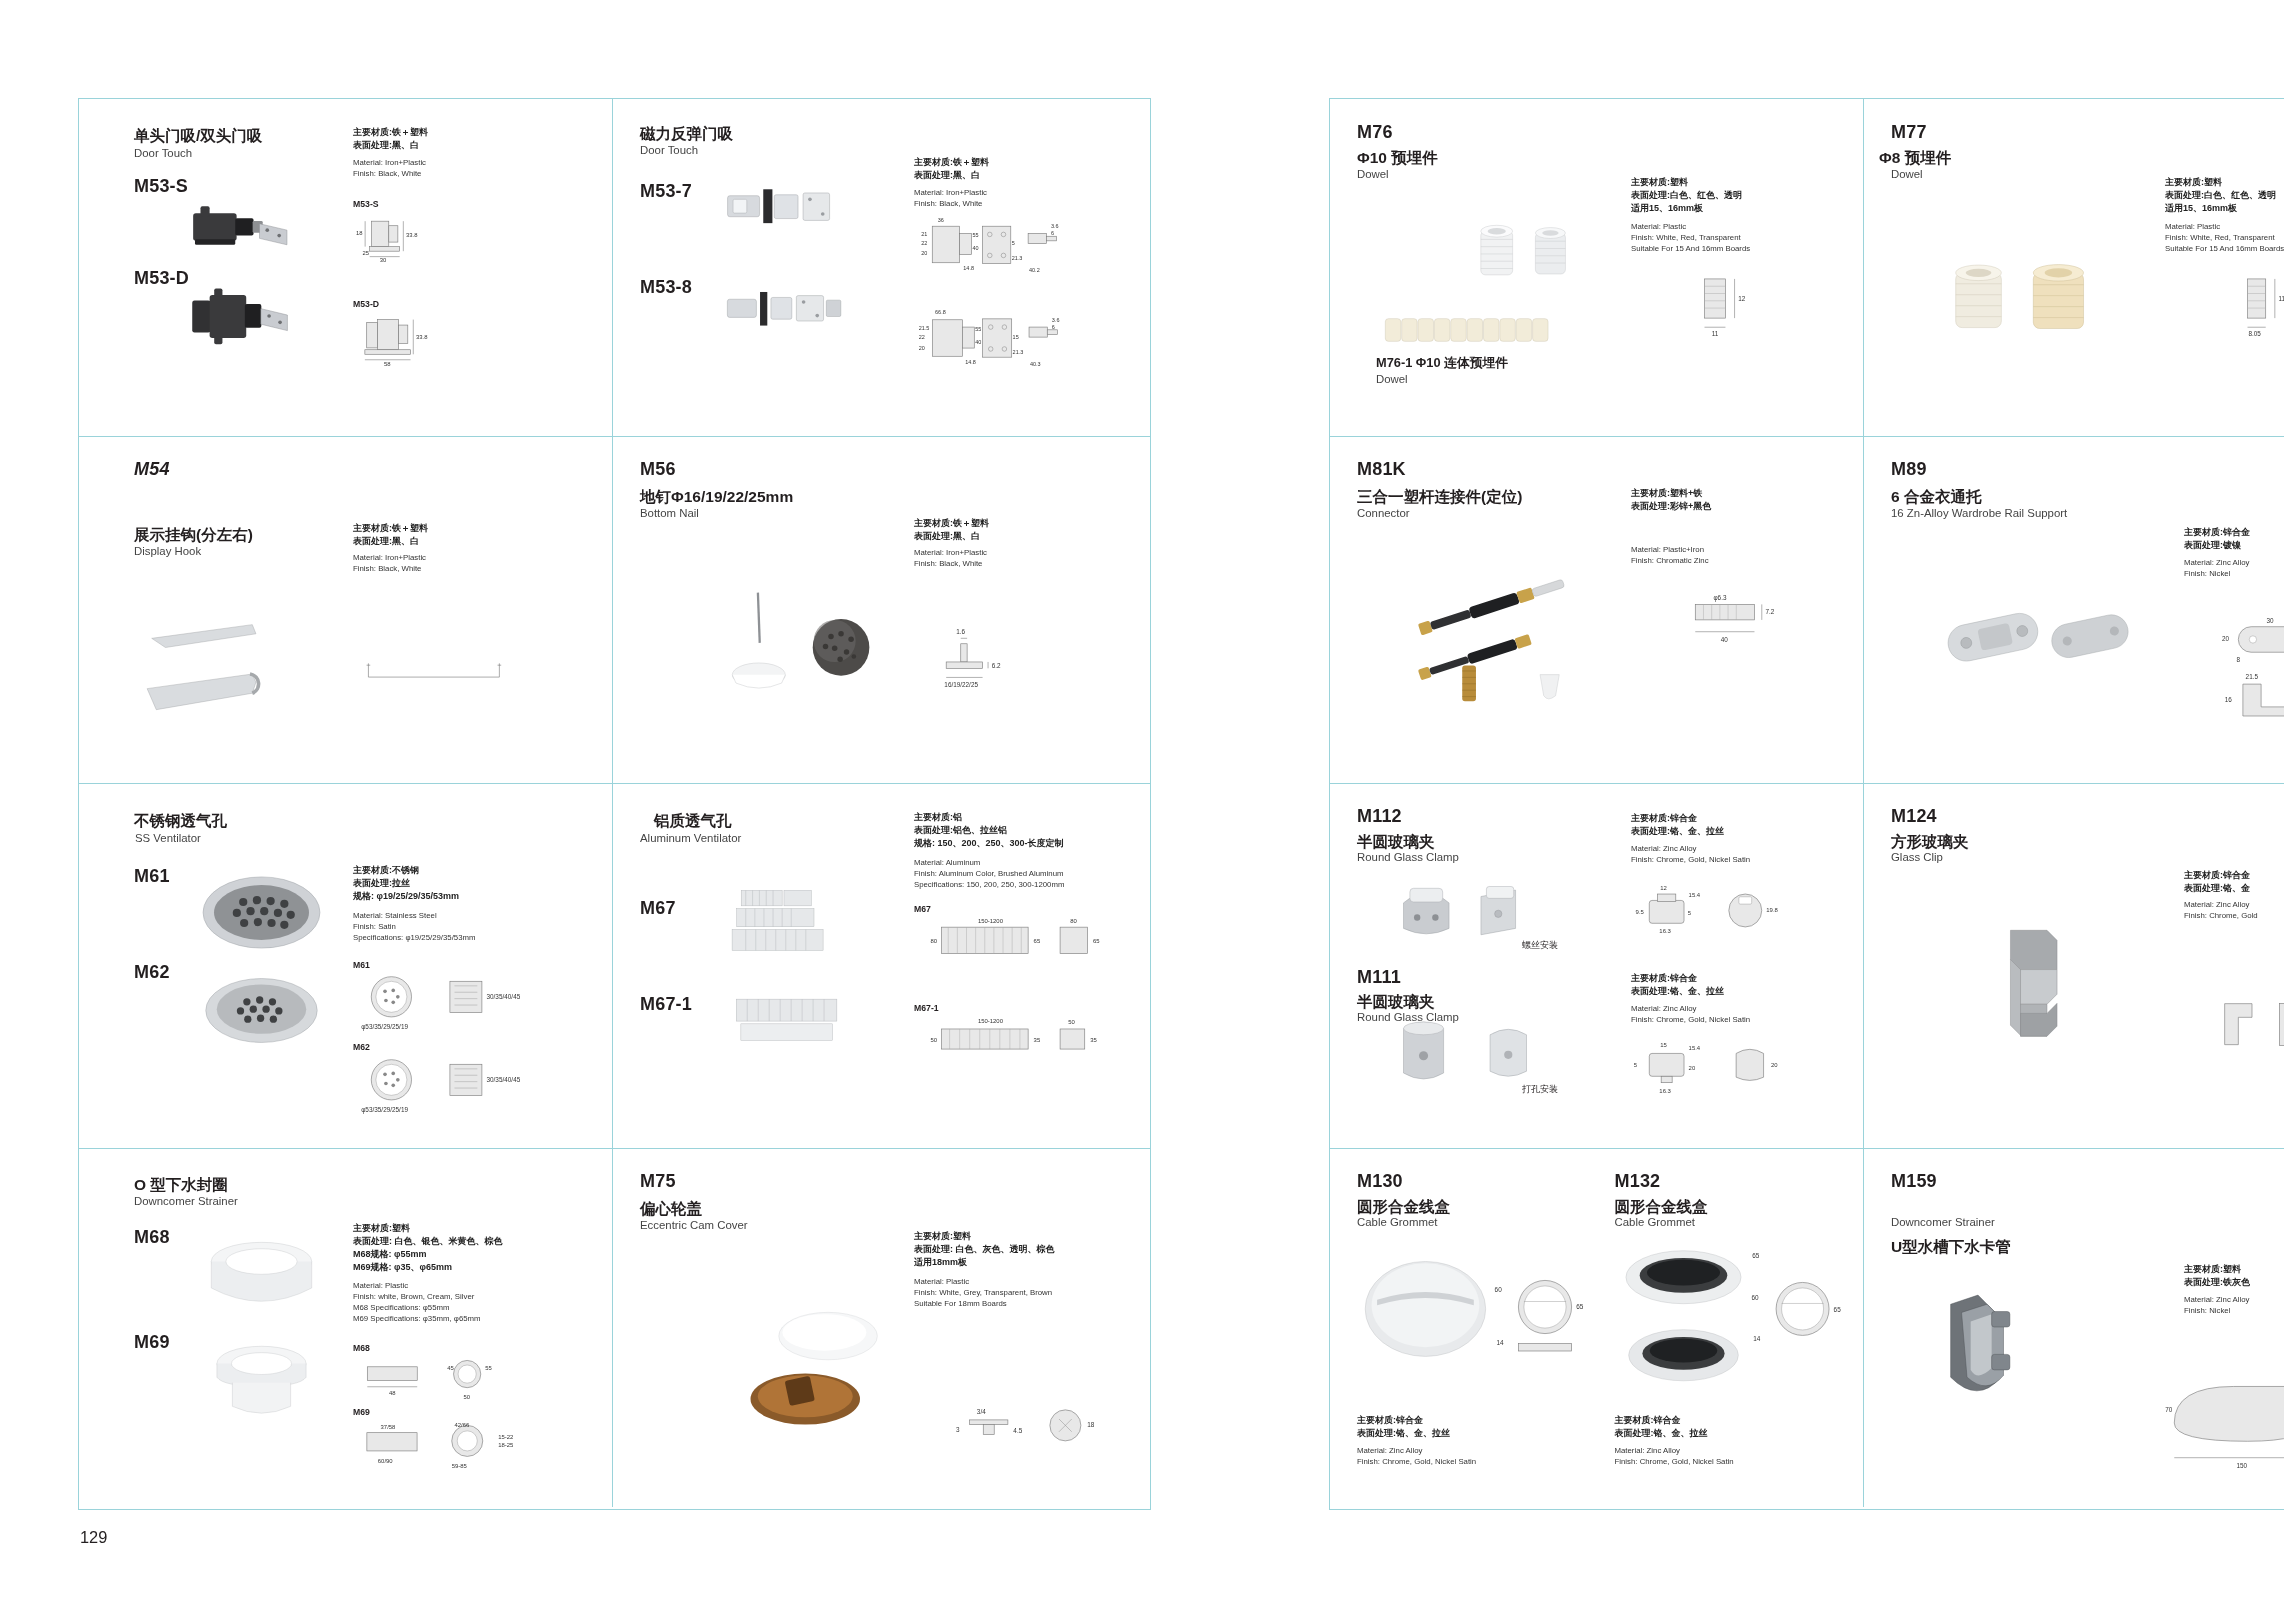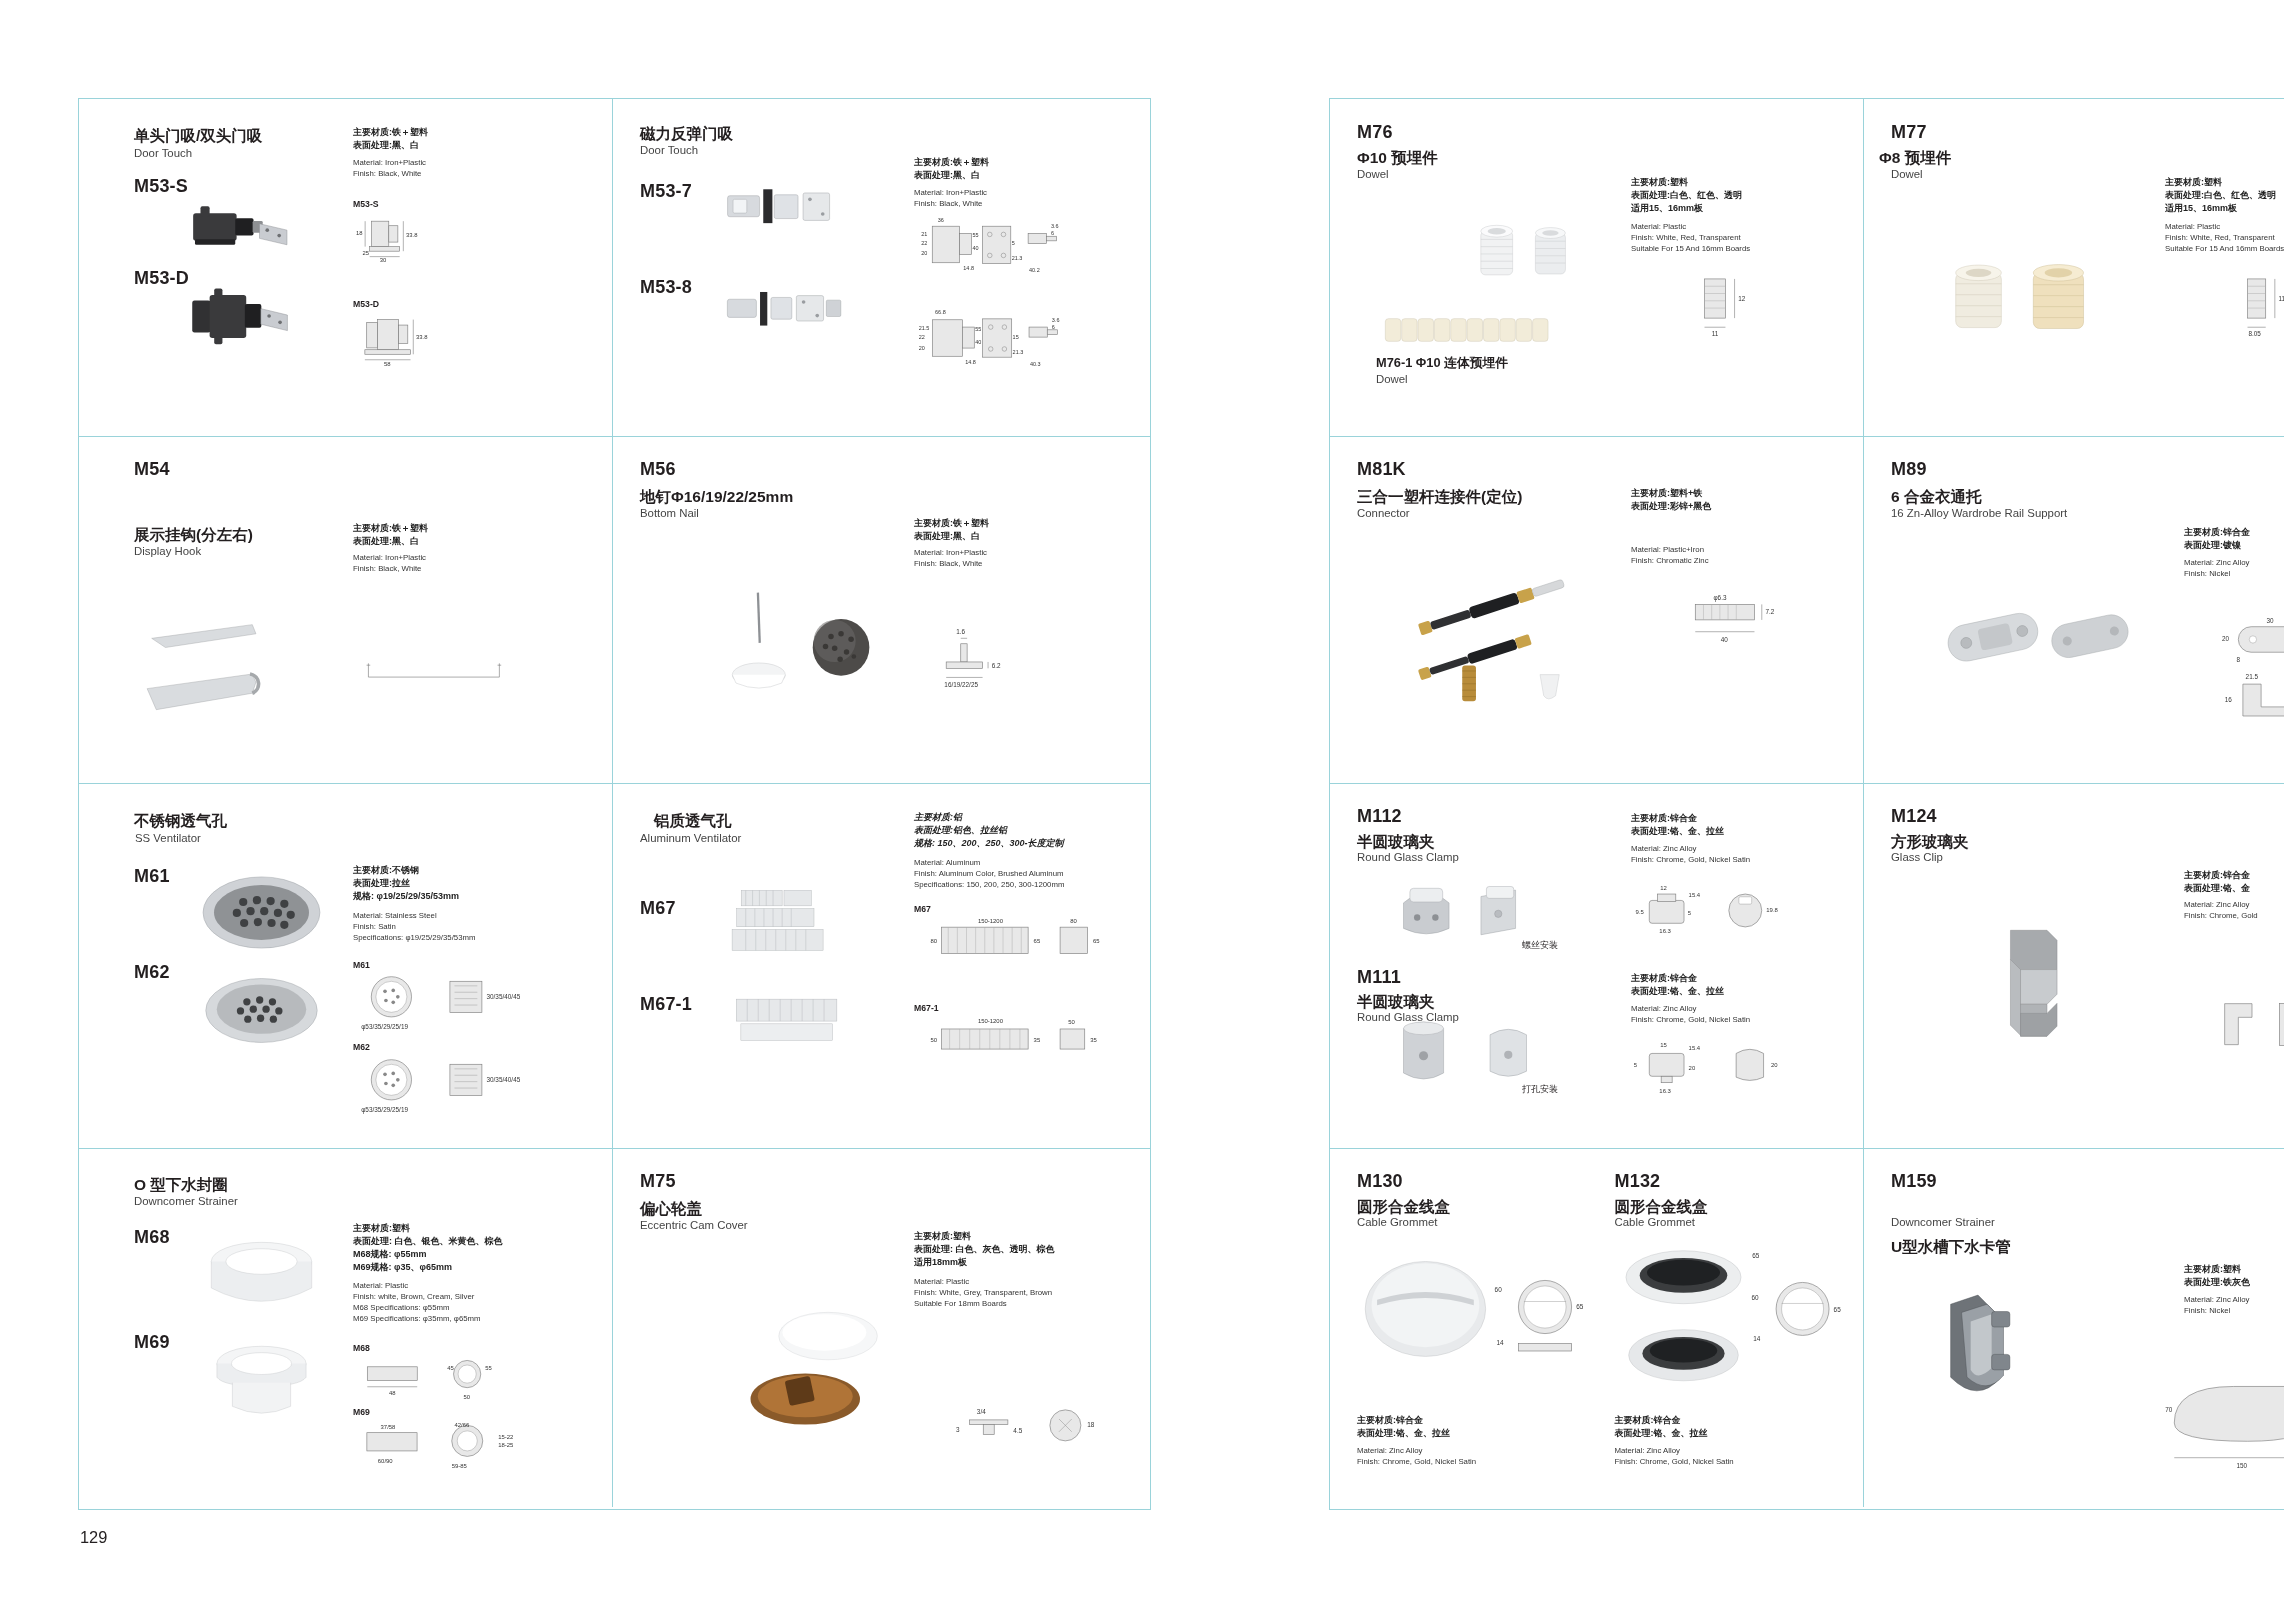--- a/index.html
+++ b/index.html
@@ -184,21 +184,21 @@
             <text x="302" y="32" font-size="12" fill="#333">3.6</text>
             <text x="302" y="48" font-size="12" fill="#333">6</text>
             <text x="254" y="130" font-size="12" fill="#333">40.3</text>
           </svg>
         </div>
       </div>
     </div>
 
     <div class="row" style="height:347px;">
       <div class="cell" style="width:534px;">
-        <div class="abs code" style="left:55px;top:22px;">M54</div>
+        <div class="abs code" style="left:55px;top:22px;font-style:italic;">M54</div>
         <div class="abs cn" style="left:55px;top:88px;">展示挂钩(分左右)</div>
         <div class="abs en" style="left:55px;top:108px;">Display Hook</div>
         <div class="abs specb" style="left:274px;top:85px;">主要材质:铁＋塑料
 表面处理:黑、白</div>
         <div class="abs tiny" style="left:274px;top:116px;">Material: Iron+Plastic
 Finish: Black, White</div>
 
         <div class="abs" style="left:59px;top:183px;">
           <svg width="192" height="119" viewBox="0 0 420 260">
             <path d="M30 40 L250 10 L258 30 L60 60 Z" fill="#d9dcdf" stroke="#a6a9ac"></path>
@@ -363,21 +363,21 @@
             <text x="292" y="60" font-size="14" fill="#333">30/35/40/45</text>
           </svg>
         </div>
       </div>
 
       <div class="cell" style="width:536px;">
         <div class="abs cn" style="left:41px;top:27px;">铝质透气孔</div>
         <div class="abs en" style="left:27px;top:48px;">Aluminum Ventilator</div>
         <div class="abs code" style="left:27px;top:114px;">M67</div>
         <div class="abs code" style="left:27px;top:210px;">M67-1</div>
-        <div class="abs specb" style="left:301px;top:27px;font-style:italic;">主要材质:铝
+        <div class="abs specb" style="left:301px;top:27px;">主要材质:铝
 表面处理:铝色、拉丝铝
 规格: 150、200、250、300-长度定制</div>
         <div class="abs tiny" style="left:301px;top:74px;">Material: Aluminum
 Finish: Aluminum Color, Brushed Aluminum
 Specifications: 150, 200, 250, 300-1200mm</div>
         <div class="abs lbl" style="left:301px;top:120px;font-size:8.7px;">M67</div>
         <div class="abs lbl" style="left:301px;top:219px;font-size:8.7px;">M67-1</div>
 
         <div class="abs" style="left:114px;top:100px;">
           <svg width="174" height="91" viewBox="0 0 380 200">

